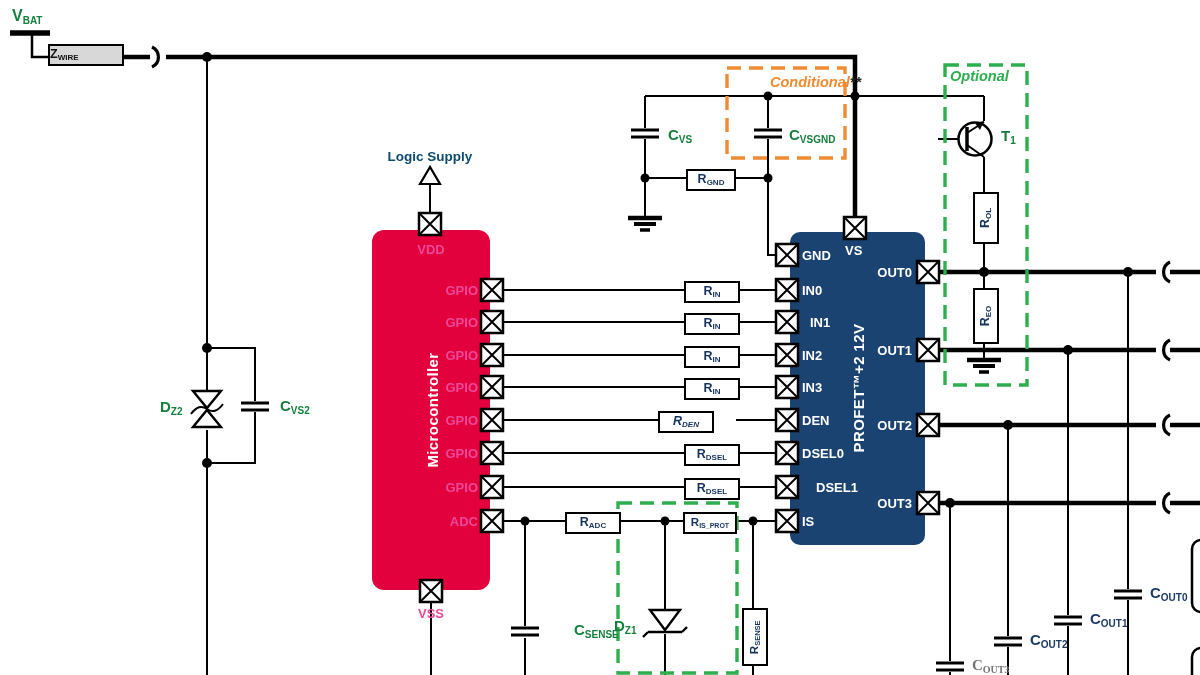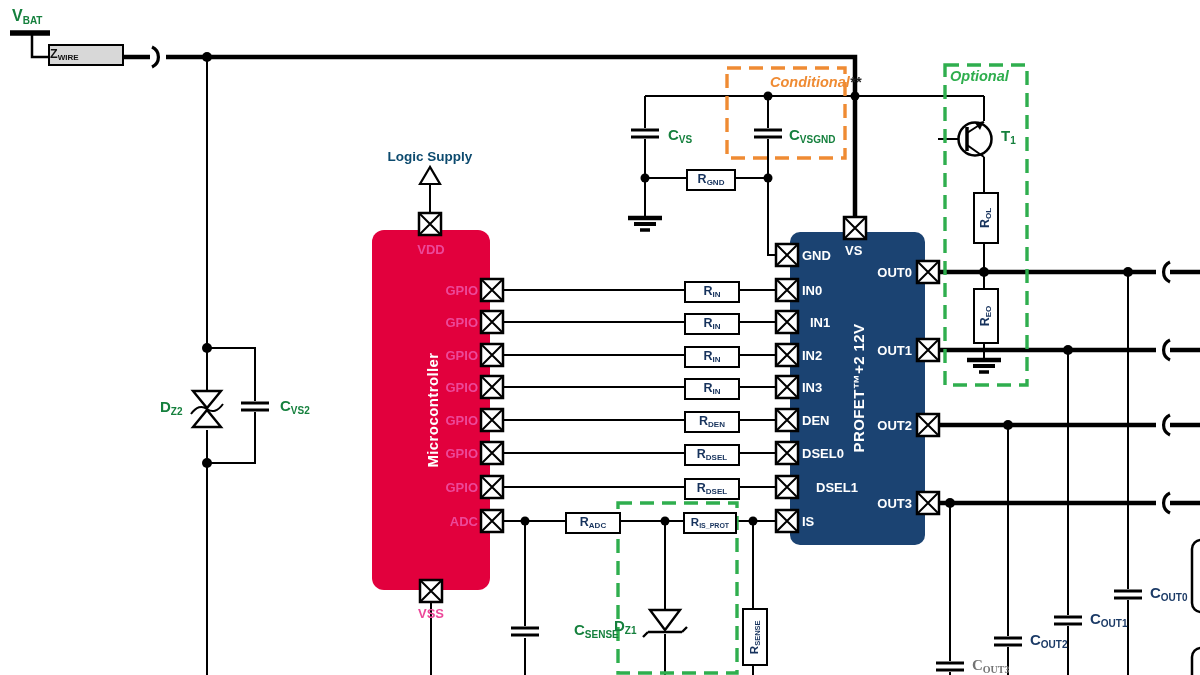--- a/index.html
+++ b/index.html
@@ -214,21 +214,21 @@
     </div>
   <div class="rbox" style="left:684px;top:313px;width:52px;height:18px;">
     <span class="rlab"><span>R</span><span class="sub">IN</span></span>
     </div>
   <div class="rbox" style="left:684px;top:346px;width:52px;height:18px;">
     <span class="rlab"><span>R</span><span class="sub">IN</span></span>
     </div>
   <div class="rbox" style="left:684px;top:378px;width:52px;height:18px;">
     <span class="rlab"><span>R</span><span class="sub">IN</span></span>
     </div>
-  <div class="rbox" style="left:684px;top:411px;width:52px;height:18px;">
+  <div class="rbox" style="left:658px;top:411px;width:52px;height:18px;font-style:italic;">
     <span class="rlab"><span>R</span><span class="sub">DEN</span></span>
     </div>
   <div class="rbox" style="left:684px;top:444px;width:52px;height:18px;">
     <span class="rlab"><span>R</span><span class="sub">DSEL</span></span>
     </div>
   <div class="rbox" style="left:684px;top:478px;width:52px;height:18px;">
     <span class="rlab"><span>R</span><span class="sub">DSEL</span></span>
     </div>
   <div class="rbox" style="left:565px;top:512px;width:52px;height:18px;">
     <span class="rlab"><span>R</span><span class="sub">ADC</span></span>

